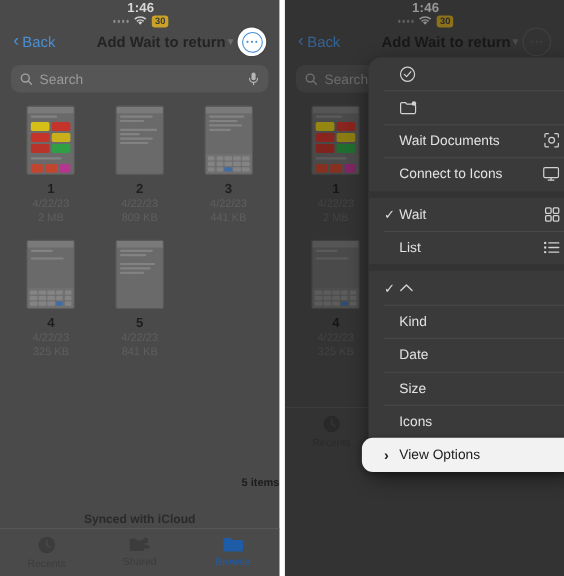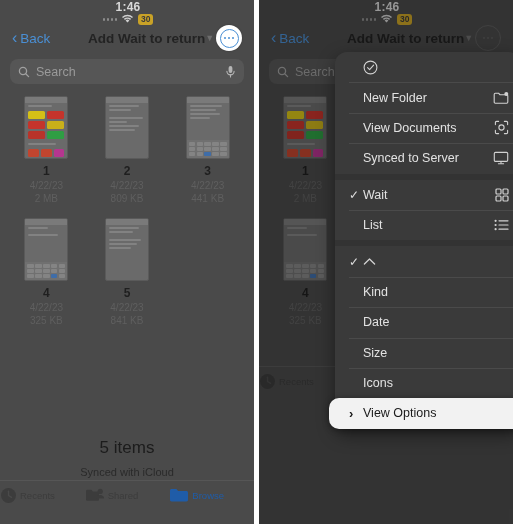--- a/index.html
+++ b/index.html
@@ -94,30 +94,30 @@
   .tb-kb { position:absolute; bottom:0; left:0; right:0; height:18px; background:#707070;
            display:grid; grid-template-columns: repeat(5,1fr); gap:1.5px; padding:2px; }
   .tb-kb i { background:#848484; border-radius:1px; display:block; }
   .tb-kb i.blue { background:#3f6da8; }
   .fname { font-size: 12px; font-weight: bold; color: #1f1f1f; margin-top: 5px; }
   .fdate { font-size: 10px; color: #5f5f5f; margin-top: 2px; }
   .fsize { font-size: 10px; color: #5f5f5f; margin-top: 2px; }
 
   
   .footer { position: absolute; left: 0; right: 0; bottom: 46px; text-align: center; }
-  .fcount { font-size: 17px; font-weight: normal; color: #1c1c1c; }
-  .fsync { font-size: 11px; color: #2a2a2a; margin-top: 8px; }
+  .fcount { font-size: 10px; font-weight: bold; color: #1c1c1c; text-align: right; }
+  .fsync { font-size: 11px; color: #2a2a2a; margin-top: 21px; font-weight: bold; }
 
   
   .tabbar {
     position: absolute; left: 0; right: 0; bottom: 0; height: 44px;
     border-top: 1px solid #565656; display: flex; align-items: flex-start;
     padding-top: 6px; background: #4a4a4a;
   }
-  .tab { flex: 1; display: flex; flex-direction: row; align-items: center; gap: 3px; cursor: pointer; }
+  .tab { flex: 1; display: flex; flex-direction: column; align-items: center; gap: 3px; cursor: pointer; }
   .tab .ticon { color: #3c3c3c; display: flex; }
   .tab .tlabel { font-size: 9.5px; color: #3c3c3c; }
   .tab.active .ticon, .tab.active .tlabel { color: #1f5ca8; }
 
   
   .dim { position: absolute; inset: 0; background: rgba(0,0,0,0.30); z-index: 5; }
 
   
   .menu {
     position: absolute; z-index: 7; left: 76px; top: 52px; width: 186px;
@@ -570,46 +570,45 @@
         <span class="micon">
           <svg width="15" height="15" viewBox="0 0 15 15">
               <circle cx="7.5" cy="7.5" r="6.4" fill="none" stroke="currentColor" stroke-width="1.1"></circle>
               <path d="M4.6 7.6 6.6 9.7l4-4.6" fill="none" stroke="currentColor" stroke-width="1.1" stroke-linecap="round" stroke-linejoin="round"></path>
             </svg>
         </span>
       </div>
 
       <div class="mitem">
         <span class="check"></span>
-        <span class="mlabel">New Folder</span>
         <span class="micon">
           <svg width="16" height="14" viewBox="0 0 16 14">
               <path d="M1.2 3.4c0-.6.5-1.1 1.1-1.1h3.4l1.2 1.4h6.8c.6 0 1.1.5 1.1 1.1v6.3c0 .6-.5 1.1-1.1 1.1H2.3c-.6 0-1.1-.5-1.1-1.1Z" fill="none" stroke="currentColor" stroke-width="1.1"></path>
               <circle cx="13.3" cy="3.1" r="2" fill="currentColor"></circle>
             </svg>
         </span>
       </div>
 
       <div class="mitem">
         <span class="check"></span>
-        <span class="mlabel">View Documents</span>
+        <span class="mlabel">Wait Documents</span>
         <span class="micon">
           <svg width="15" height="15" viewBox="0 0 15 15">
               <path d="M1.4 4.6V2.6c0-.7.5-1.2 1.2-1.2h2" fill="none" stroke="currentColor" stroke-width="1.1" stroke-linecap="round"></path>
               <path d="M13.6 4.6V2.6c0-.7-.5-1.2-1.2-1.2h-2" fill="none" stroke="currentColor" stroke-width="1.1" stroke-linecap="round"></path>
               <path d="M1.4 10.4v2c0 .7.5 1.2 1.2 1.2h2" fill="none" stroke="currentColor" stroke-width="1.1" stroke-linecap="round"></path>
               <path d="M13.6 10.4v2c0 .7-.5 1.2-1.2 1.2h-2" fill="none" stroke="currentColor" stroke-width="1.1" stroke-linecap="round"></path>
               <circle cx="7.5" cy="7.5" r="2.6" fill="none" stroke="currentColor" stroke-width="1.1"></circle>
             </svg>
         </span>
       </div>
 
       <div class="mitem">
         <span class="check"></span>
-        <span class="mlabel">Synced to Server</span>
+        <span class="mlabel">Connect to Icons</span>
         <span class="micon">
           <svg width="16" height="14" viewBox="0 0 16 14">
               <rect x="1.3" y="1.4" width="13.4" height="9" rx="1.2" fill="none" stroke="currentColor" stroke-width="1.1"></rect>
               <line x1="8" y1="10.4" x2="8" y2="12.6" stroke="currentColor" stroke-width="1.1"></line>
               <line x1="5.4" y1="12.7" x2="10.6" y2="12.7" stroke="currentColor" stroke-width="1.1" stroke-linecap="round"></line>
             </svg>
         </span>
       </div>
 
       <div class="msep"></div>

